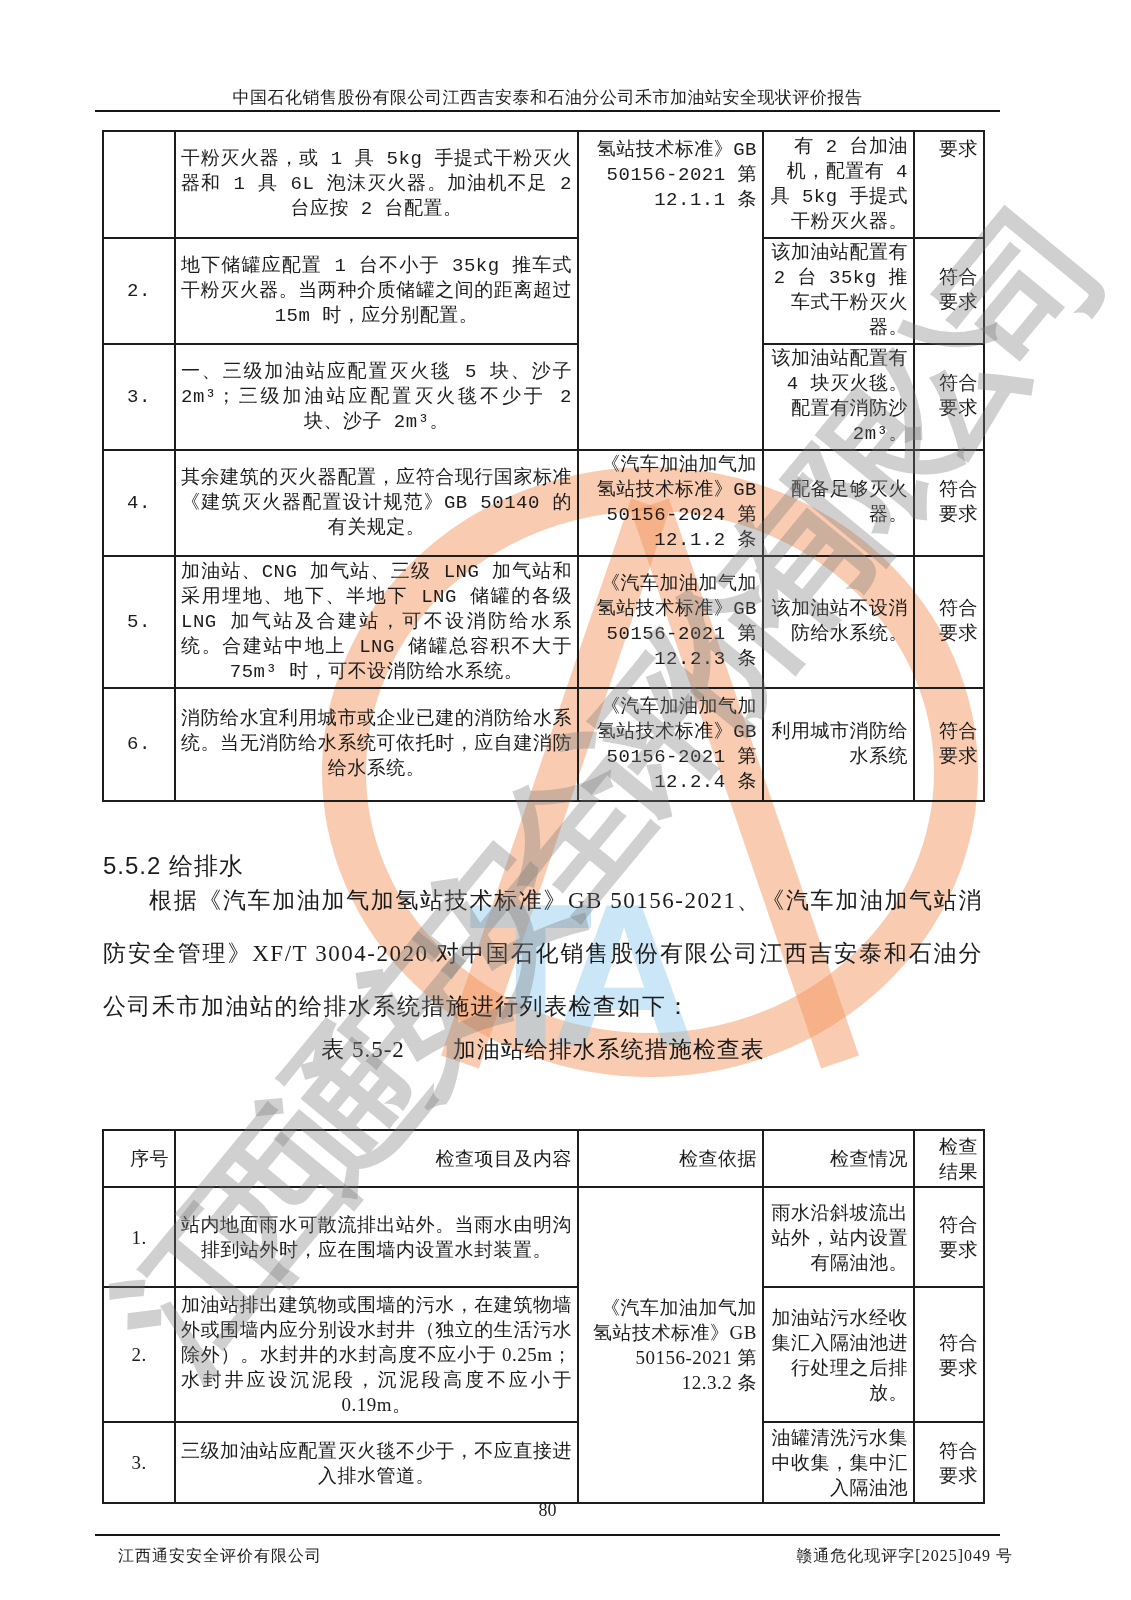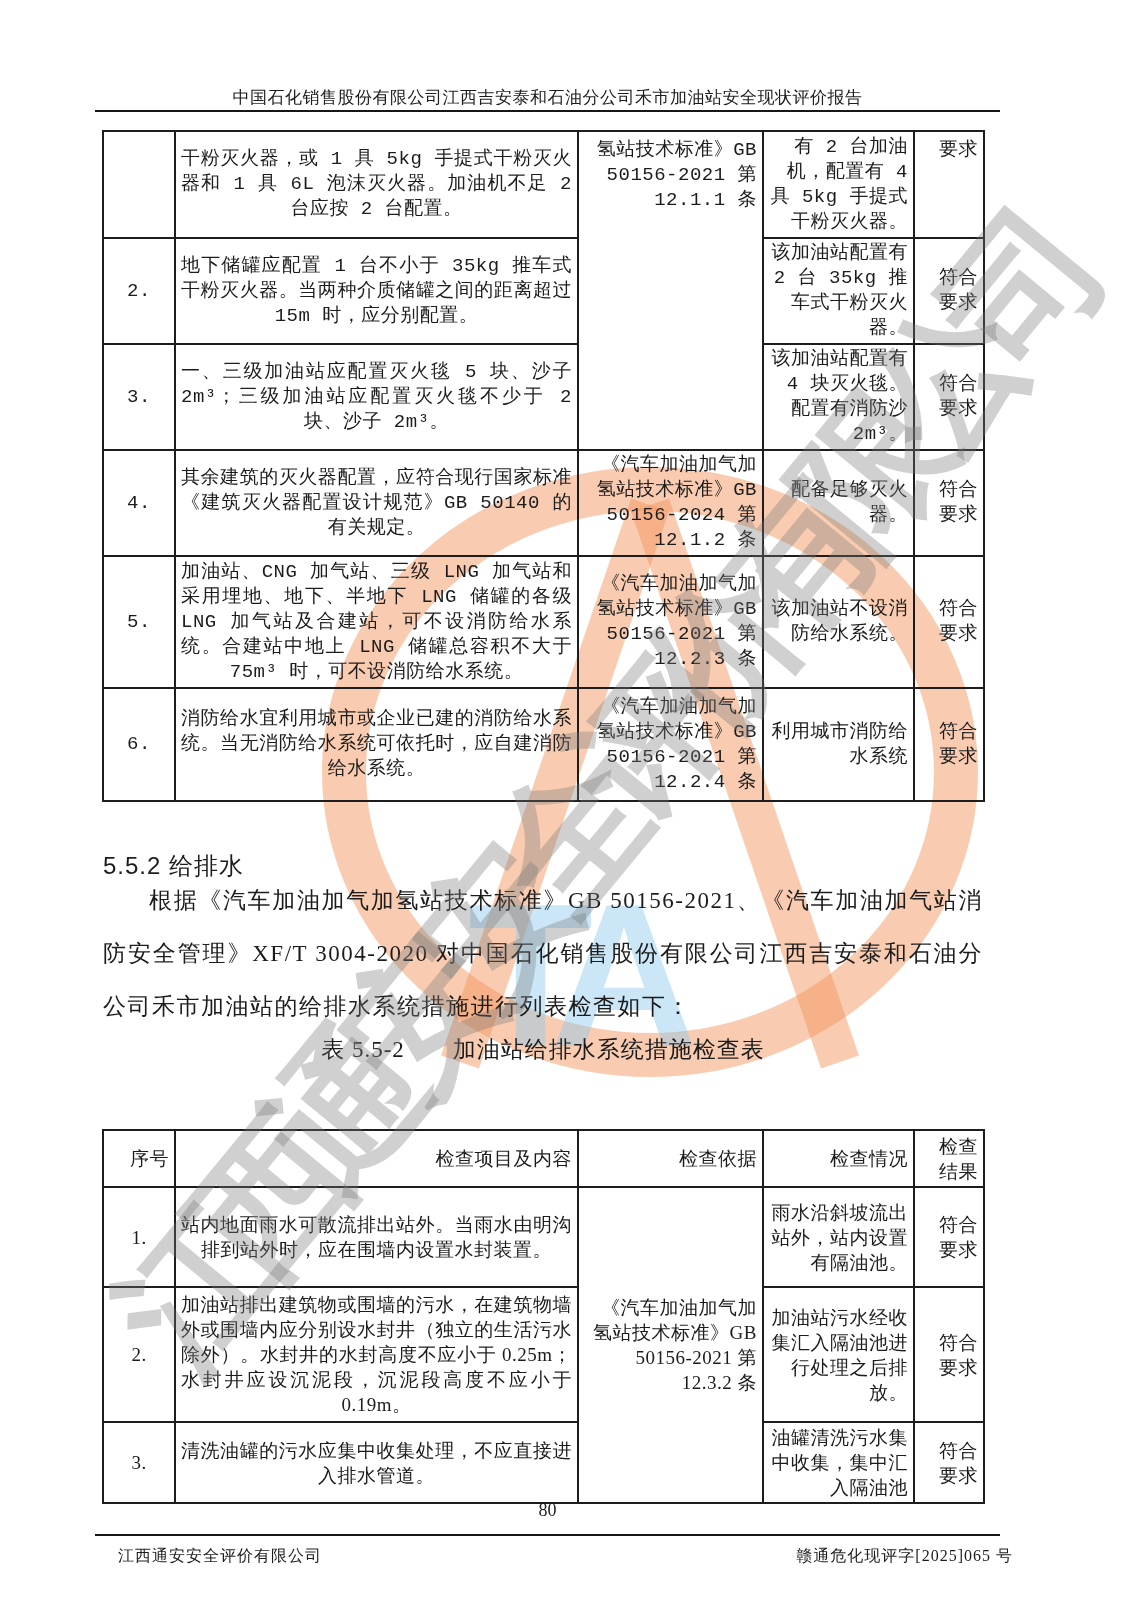--- a/index.html
+++ b/index.html
@@ -171,27 +171,27 @@
       <td class="c-result">符合要求</td>
     </tr>
     <tr style="height:135px">
       <td class="c-no">2.</td>
       <td class="c-content">加油站排出建筑物或围墙的污水，在建筑物墙外或围墙内应分别设水封井（独立的生活污水除外）。水封井的水封高度不应小于 0.25m；水封井应设沉泥段，沉泥段高度不应小于 0.19m。</td>
       <td class="c-situation">加油站污水经收集汇入隔油池进行处理之后排放。</td>
       <td class="c-result">符合要求</td>
     </tr>
     <tr style="height:75px">
       <td class="c-no">3.</td>
-      <td class="c-content">清洗油罐的污水应集中收集处理，不应直接进入排水管道。</td>
+      <td class="c-content">三级加油站应配置灭火毯不少于，不应直接进入排水管道。</td>
       <td class="c-situation">油罐清洗污水集中收集，集中汇入隔油池</td>
       <td class="c-result">符合要求</td>
     </tr>
   </tbody>
     </table>
 
   <div class="page-number">80</div>
   <div class="rule footer-rule"></div>
   <div class="footer-left">江西通安安全评价有限公司</div>
-  <div class="footer-right">赣通危化现评字[2025]065 号</div>
+  <div class="footer-right">赣通危化现评字[2025]049 号</div>
 
   <div class="wm-diag">江西通安安全评价有限公司</div>
 
 </div>
 
 </body></html>

